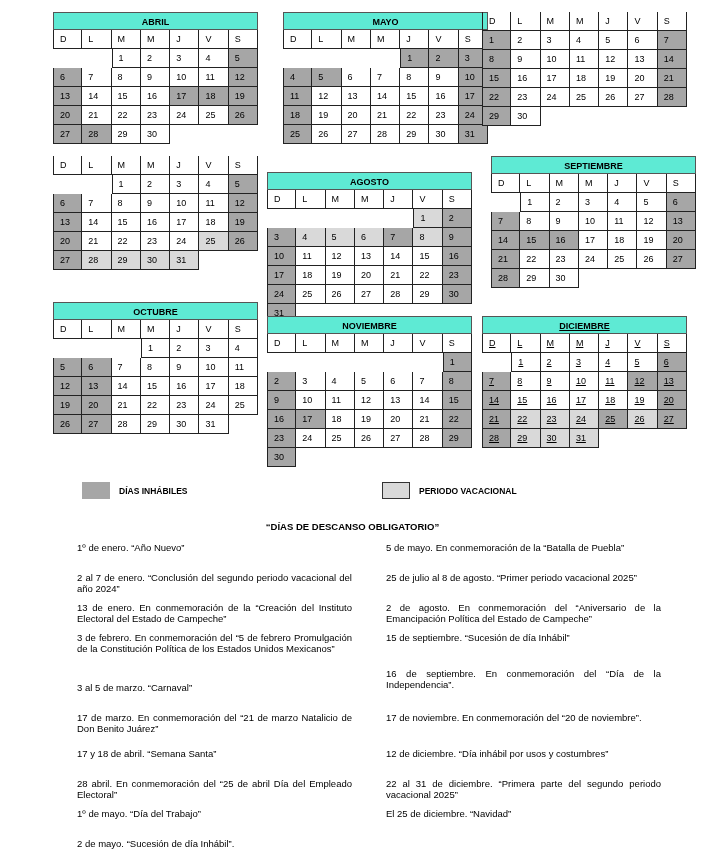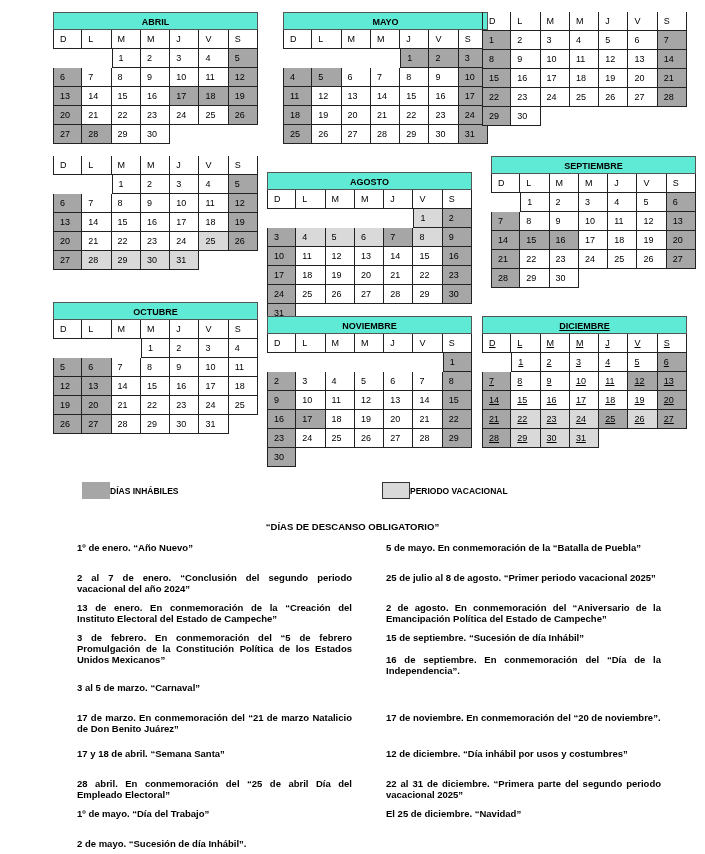--- a/index.html
+++ b/index.html
@@ -26,30 +26,29 @@
     .cell.empty { border: none; }
     .cell.edge-left { border-left: 1px solid #222; }
     .cell.inhabil { background: #a6a6a6; }
     .cell.vacacional { background: #d9d9d9; }
 
     .legend { position: absolute; top: 482px; left: 82px; width: 560px; height: 18px; }
     .legend-item { position: absolute; top: 0; display: flex; align-items: center; }
     .swatch { width: 28px; height: 17px; box-sizing: border-box; }
     .swatch.inhabil { background: #a6a6a6; }
     .swatch.vacacional { background: #d9d9d9; border: 1px solid #333; }
-    .legend-label { font-size: 8.5px; font-weight: bold; }
+    .legend-label { font-size: 8.5px; font-weight: bold; margin-left: 9px; }
 
     .section-title {
       position: absolute; top: 521px; left: 0; width: 705px; text-align: center;
       font-size: 9.5px; font-weight: bold;
     }
     .holiday {
       position: absolute; font-size: 9.5px; line-height: 11px; text-align: justify;
       width: 275px;
-      font-weight: bold;
     }
     .col-left { left: 77px; }
     .col-right { left: 386px; }
   </style>
 </head>
 <body>
 
 <div class="months" id="months">
     <div class="month" style="left: 0px; top: 0px;">
       <div class="month-title">ABRIL</div>
@@ -479,17 +478,17 @@
 <div class="holiday col-left" style="top:712px">17 de marzo. En conmemoración del “21 de marzo Natalicio de Don Benito Juárez”</div>
 <div class="holiday col-left" style="top:748px">17 y 18 de abril. “Semana Santa”</div>
 <div class="holiday col-left" style="top:778px">28 abril. En conmemoración del “25 de abril Día del Empleado Electoral”</div>
 <div class="holiday col-left" style="top:808px">1º de mayo. “Día del Trabajo”</div>
 <div class="holiday col-left" style="top:838px">2 de mayo.  “Sucesión de día Inhábil”.</div>
 
 <div class="holiday col-right" style="top:542px">5 de mayo. En conmemoración de la “Batalla de Puebla”</div>
 <div class="holiday col-right" style="top:572px">25 de julio al 8 de agosto.  “Primer periodo vacacional 2025”</div>
 <div class="holiday col-right" style="top:602px">2 de agosto. En conmemoración del “Aniversario de la Emancipación Política del Estado de Campeche”</div>
 <div class="holiday col-right" style="top:632px">15 de septiembre.  “Sucesión de día Inhábil”</div>
-<div class="holiday col-right" style="top:654px">16 de septiembre. En conmemoración del “Día de la Independencia”.</div>
+<div class="holiday col-right" style="top:668px">16 de septiembre. En conmemoración del “Día de la Independencia”.</div>
 <div class="holiday col-right" style="top:712px">17 de noviembre. En conmemoración del “20 de noviembre”.</div>
 <div class="holiday col-right" style="top:748px">12 de diciembre. “Día inhábil por usos y costumbres”</div>
 <div class="holiday col-right" style="top:778px">22 al 31 de diciembre. “Primera parte del segundo  periodo vacacional 2025”</div>
 <div class="holiday col-right" style="top:808px">El 25 de diciembre. “Navidad”</div>
 
 </body></html>

